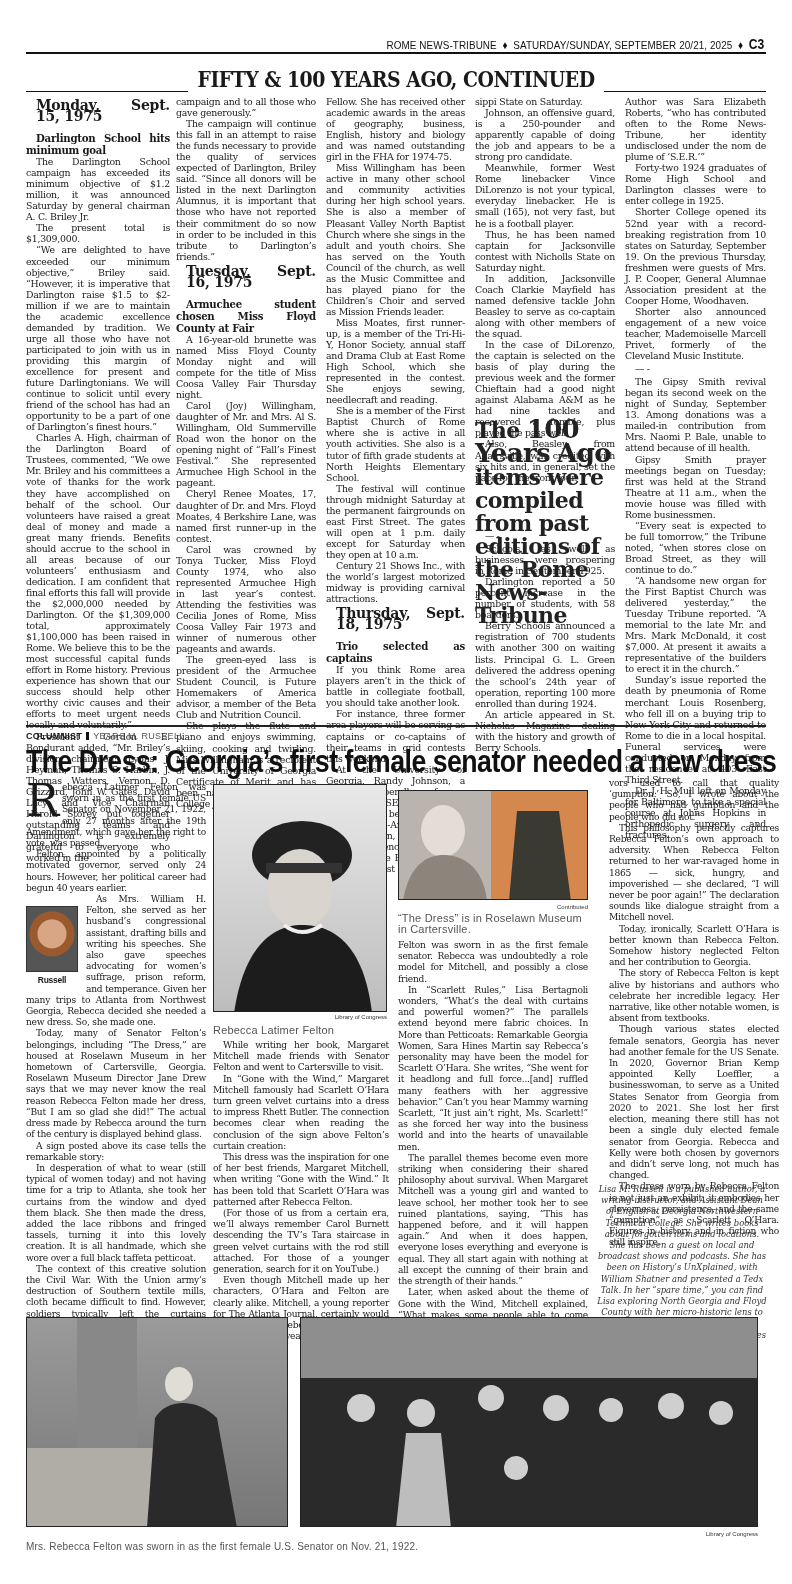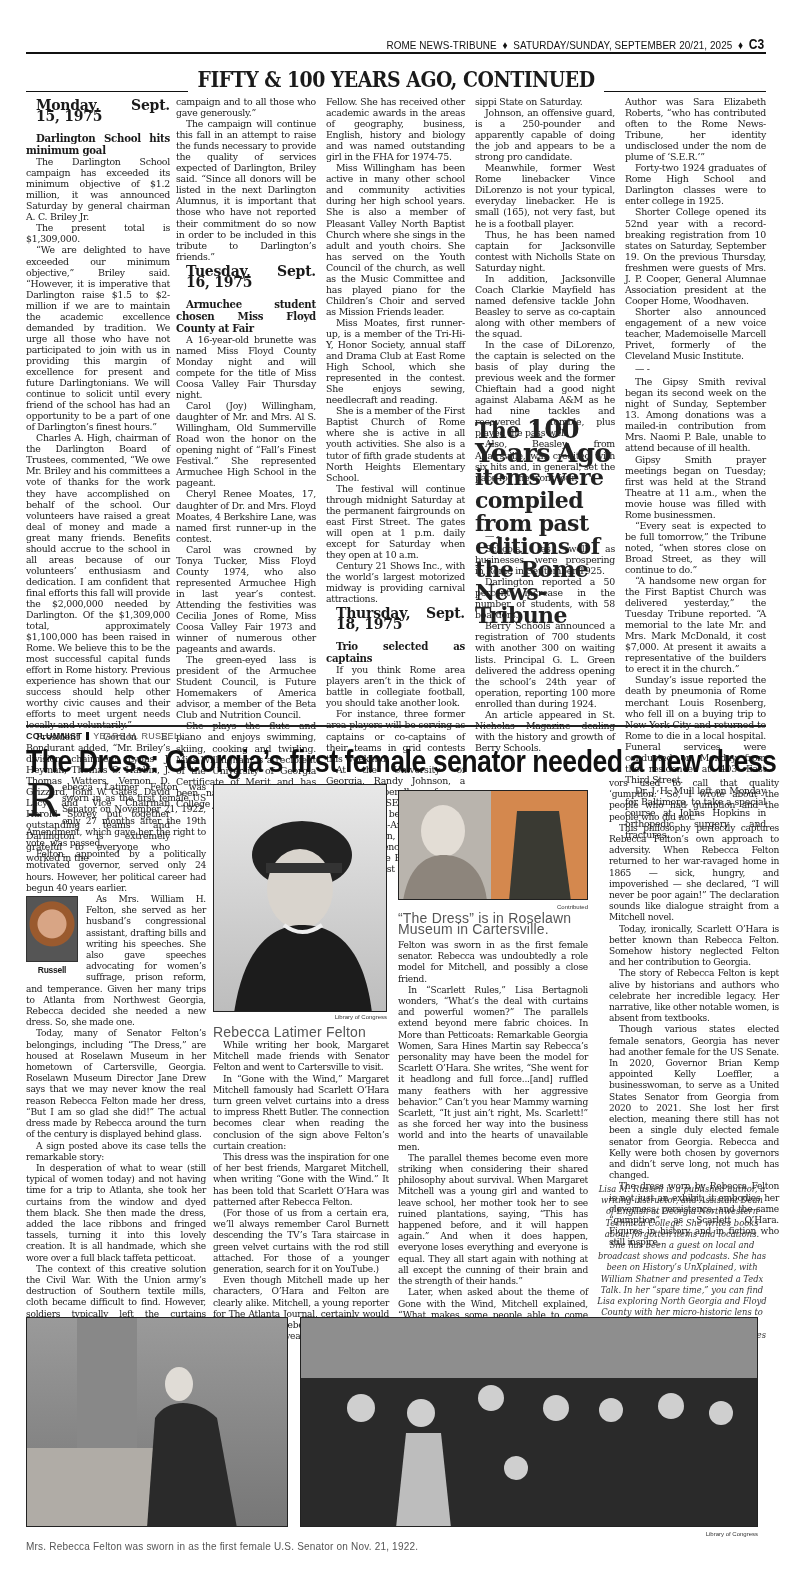--- a/index.html
+++ b/index.html
@@ -22,24 +22,24 @@
 .pullq .big{font-size:26px}
 .divider{position:absolute;left:26px;right:26px;height:1.5px;background:#222}
 .colum{position:absolute;top:758px;left:26px;font-family:"Liberation Sans",sans-serif;font-size:9px;letter-spacing:0.3px}
 .colum b{font-weight:900}
 .colum .bar{display:inline-block;width:3px;height:8px;background:#111;margin:0 4px;vertical-align:-1px}
 .colum .by{color:#555}
 .headline{position:absolute;top:770px;left:26px;right:26px;font-family:"Liberation Sans",sans-serif;font-weight:700;font-size:31px;letter-spacing:-0.6px;white-space:nowrap;transform:scaleX(0.86);transform-origin:left center;color:#111}
 .c2{font-size:9.1px;line-height:11.2px}
 .dropcap{float:left;font-size:44px;line-height:34px;margin:2px 3px 0 0;font-family:"DejaVu Serif",serif}
 .photo{position:absolute;background:#888;border:1px solid #222;overflow:hidden}
-.caption{position:absolute;font-family:"Liberation Sans",sans-serif;font-size:14px;color:#555;letter-spacing:0.2px}
+.caption{position:absolute;font-family:"Liberation Sans",sans-serif;font-size:11px;color:#555;letter-spacing:0.2px}
 .credit{position:absolute;font-family:"Liberation Sans",sans-serif;font-size:6px;color:#333;text-align:right}
 .bio{font-style:italic;font-size:8.4px;line-height:11.2px;text-align:center;color:#333}
-.mug{float:left;width:52px;height:78px;margin:2px 8px 2px 0;position:relative}
+.mug{float:left;width:52px;height:78px;margin:12px 8px 2px 0;position:relative}
 .mug .img{width:52px;height:66px;background:radial-gradient(circle at 50% 42%,#d8a585 0 14px,#9a5a2e 15px 22px,#555 23px);border:1px solid #333}
 .mug .lbl{font-family:"Liberation Sans",sans-serif;font-weight:700;font-size:8.5px;text-align:center;margin-top:3px}
 </style>
 </head>
 <body>
 
 <div class="folio">
   <span>ROME NEWS-TRIBUNE</span>
   &nbsp;<span>♦</span>&nbsp;
   <span>SATURDAY/SUNDAY, SEPTEMBER 20/21, 2025</span>

